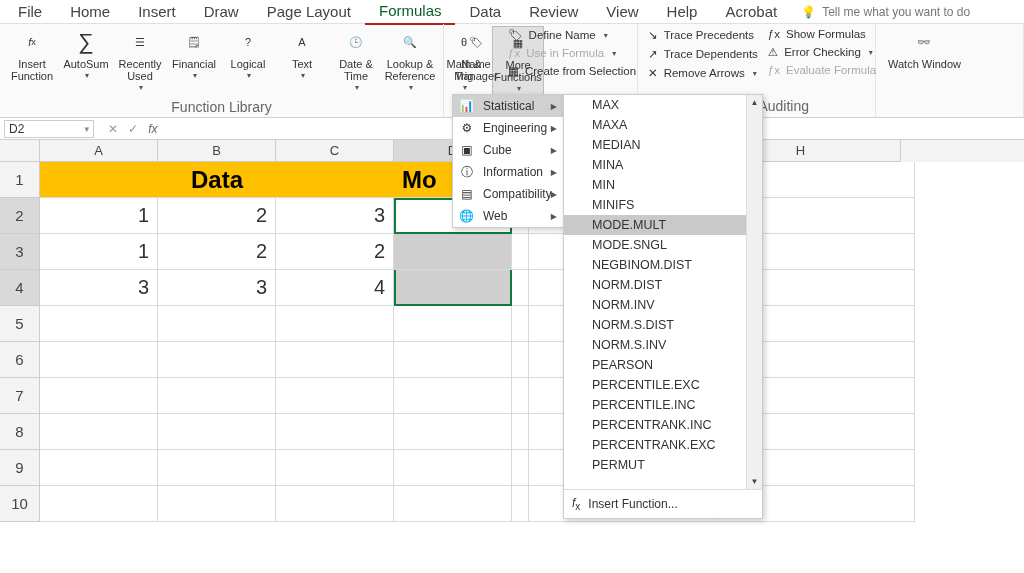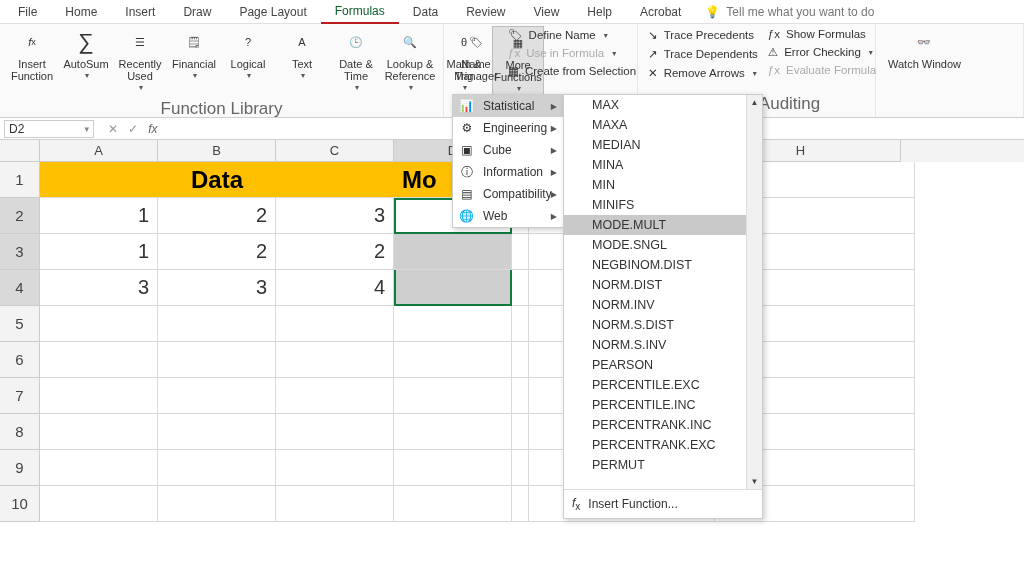--- a/index.html
+++ b/index.html
@@ -1,28 +1,28 @@
 <!DOCTYPE html>
 <html><head>
   <meta charset="utf-8">
   <style>
     * { box-sizing: border-box; margin: 0; padding: 0; font-family: "Segoe UI", Tahoma, sans-serif; }
     body { width: 1024px; height: 573px; background: #fff; overflow: hidden; position: relative; font-size: 12px; color: #333; }
 
     
     .tabs { display: flex; height: 24px; align-items: center; padding: 0 4px; border-bottom: 1px solid #e0e0e0; }
-    .tab { padding: 4px 14px; font-size: 12px; color: #444; cursor: pointer; }
+    .tab { padding: 4px 14px; font-size: 15px; color: #444; cursor: pointer; }
     .tab.active { color: #0a5e2a; border-bottom: 2px solid #b91c1c; font-weight: 500; }
     .tellme { display: flex; align-items: center; gap: 6px; margin-left: 10px; color: #777; font-size: 12px; }
 
     
     .ribbon { height: 94px; display: flex; border-bottom: 1px solid #d0d0d0; background: #fafafa; }
     .group { display: flex; flex-direction: column; border-right: 1px solid #e6e6e6; padding: 2px 6px 0 6px; }
     .group-body { display: flex; flex: 1; align-items: flex-start; gap: 2px; }
-    .group-label { text-align: center; font-size: 17px; color: #666; padding: 2px 0 3px 0; }
+    .group-label { text-align: center; font-size: 14px; color: #666; padding: 2px 0 3px 0; }
     .btn-big { display: flex; flex-direction: column; align-items: center; padding: 2px 6px; min-width: 52px; cursor: pointer; text-align: center; line-height: 1.1; font-size: 11px; gap: 2px; }
     .btn-big.active { background: #e0e0e0; border: 1px solid #bcbcbc; }
     .btn-big .icon { width: 28px; height: 28px; display: flex; align-items: center; justify-content: center; }
     .btn-small { display: flex; align-items: center; gap: 6px; padding: 2px 4px; font-size: 11.5px; color: #333; cursor: pointer; white-space: nowrap; }
     .btn-small.disabled { color: #aaa; }
     .vstack { display: flex; flex-direction: column; gap: 1px; }
     .drop-caret { font-size: 8px; color: #555; margin-left: 2px; }
 
     
     .fxbar { height: 22px; display: flex; align-items: center; border-bottom: 1px solid #d0d0d0; font-size: 12px; }

